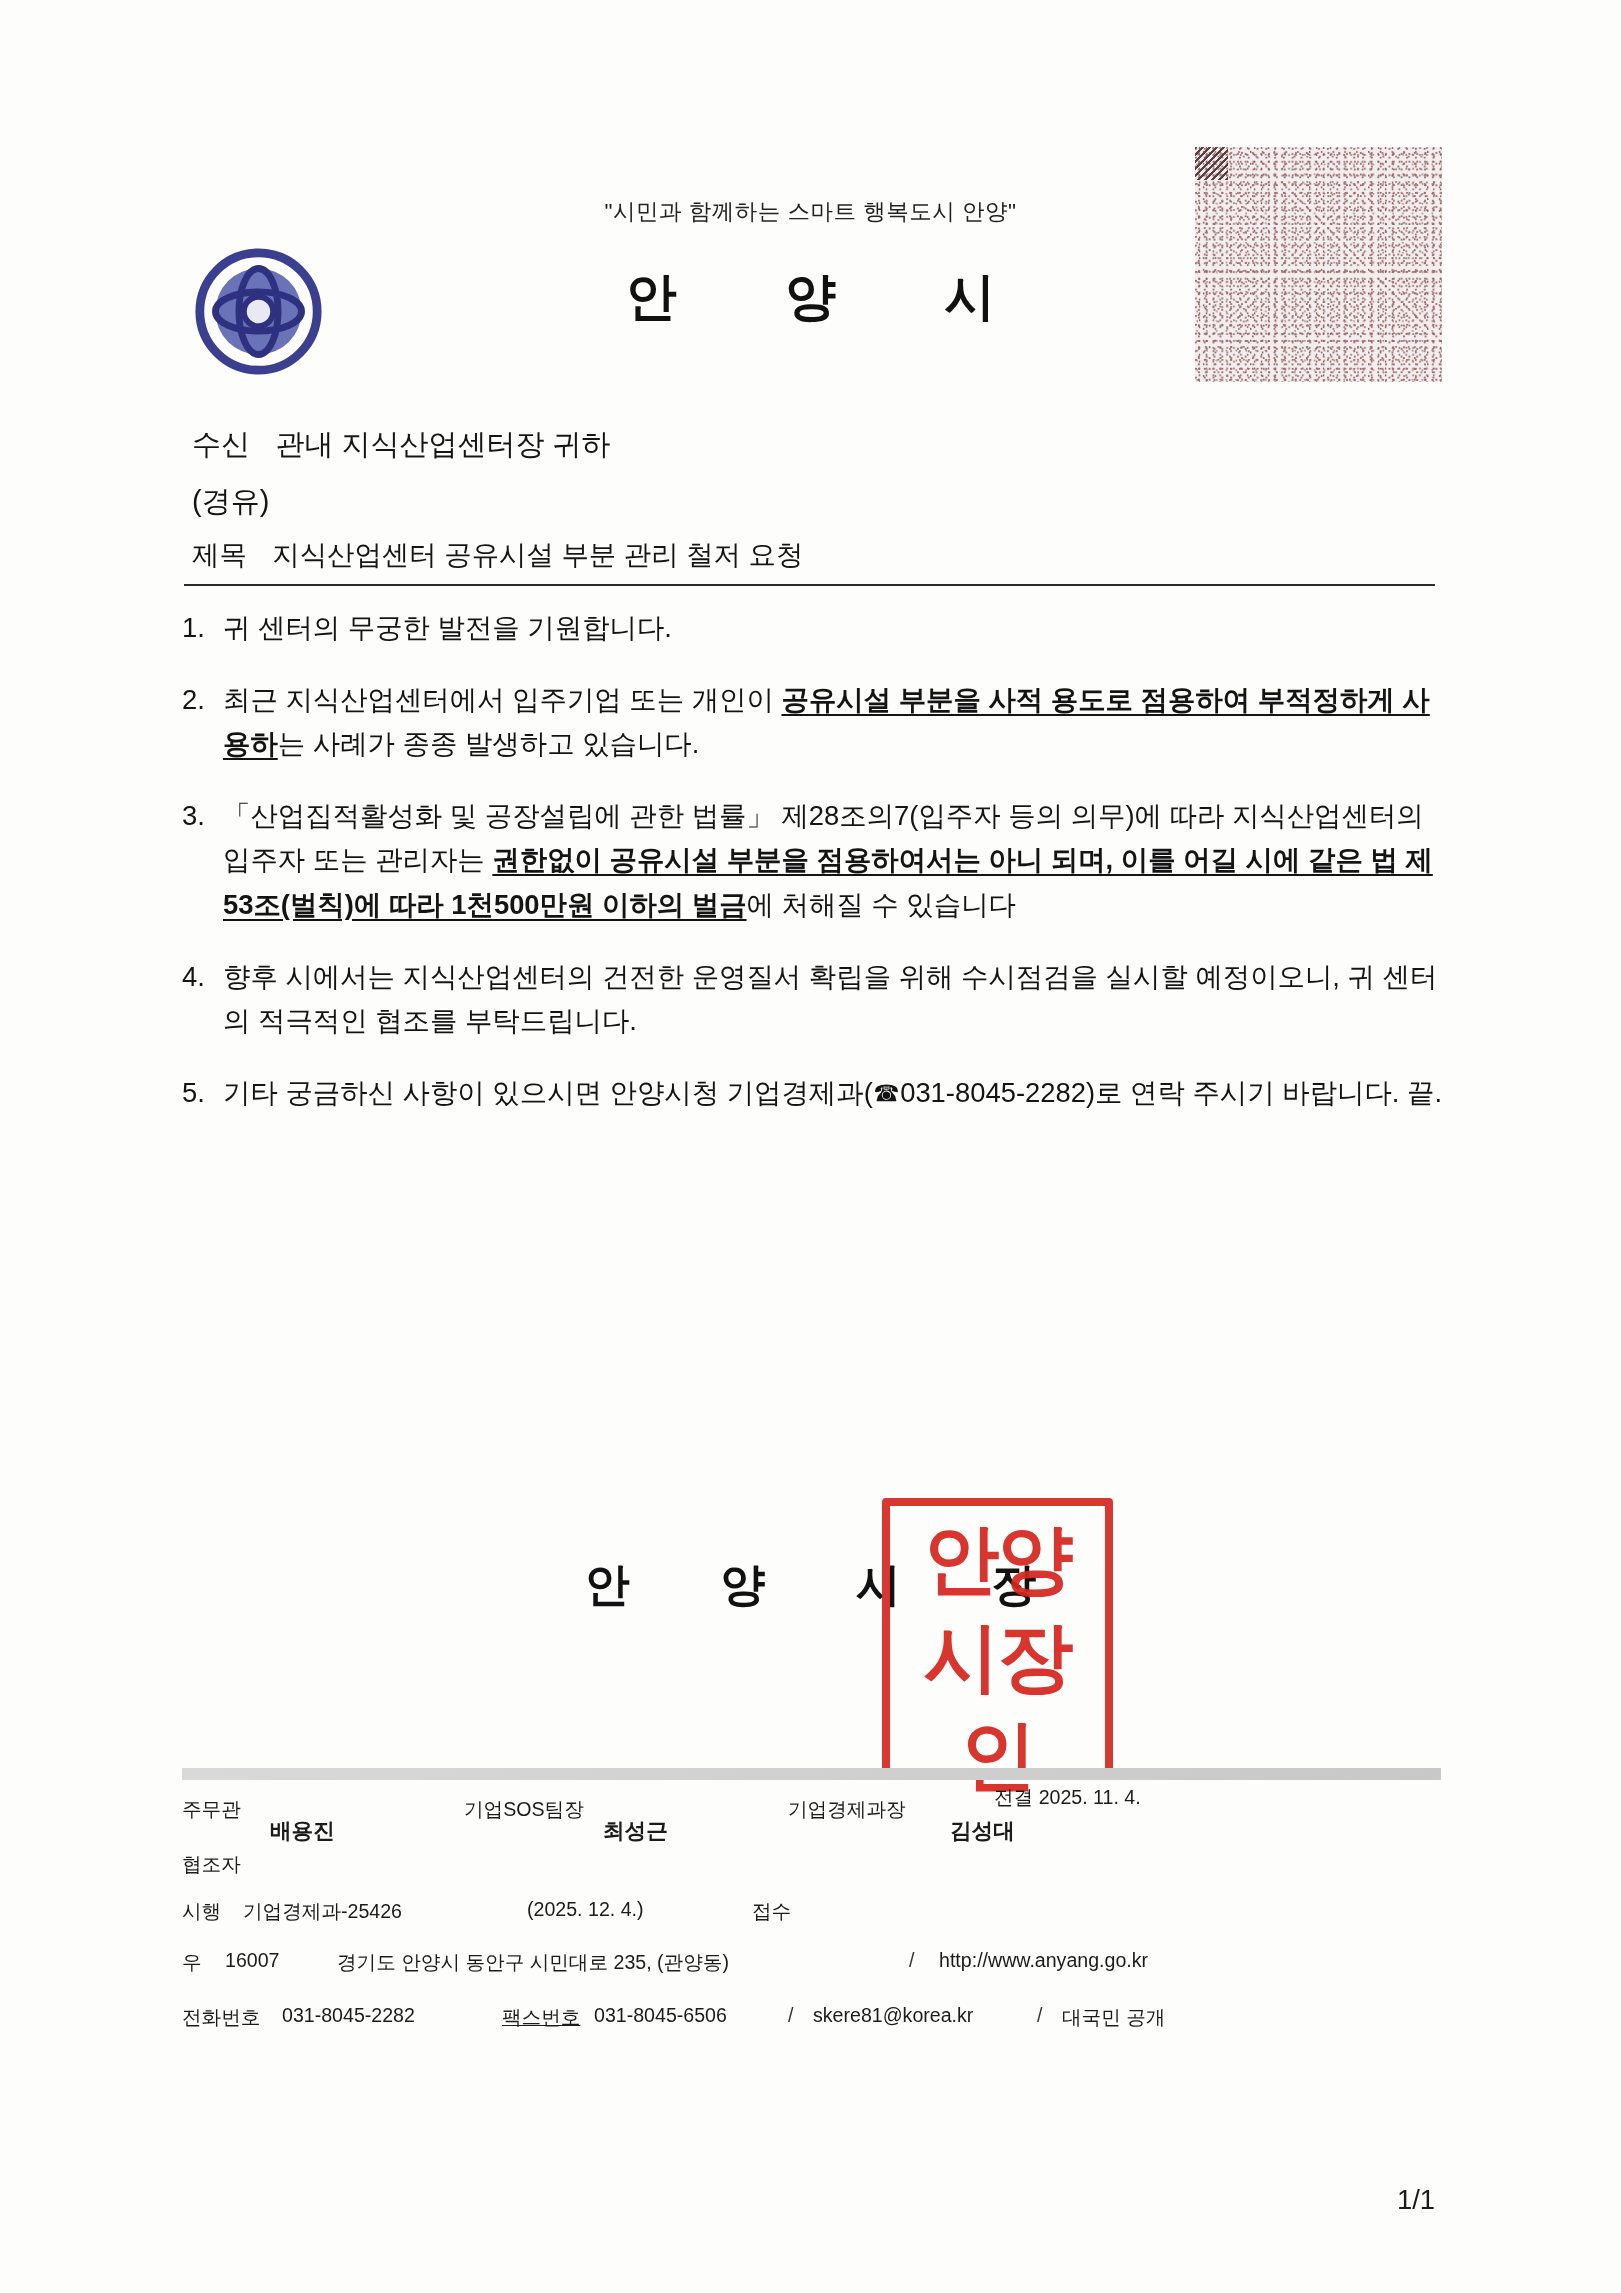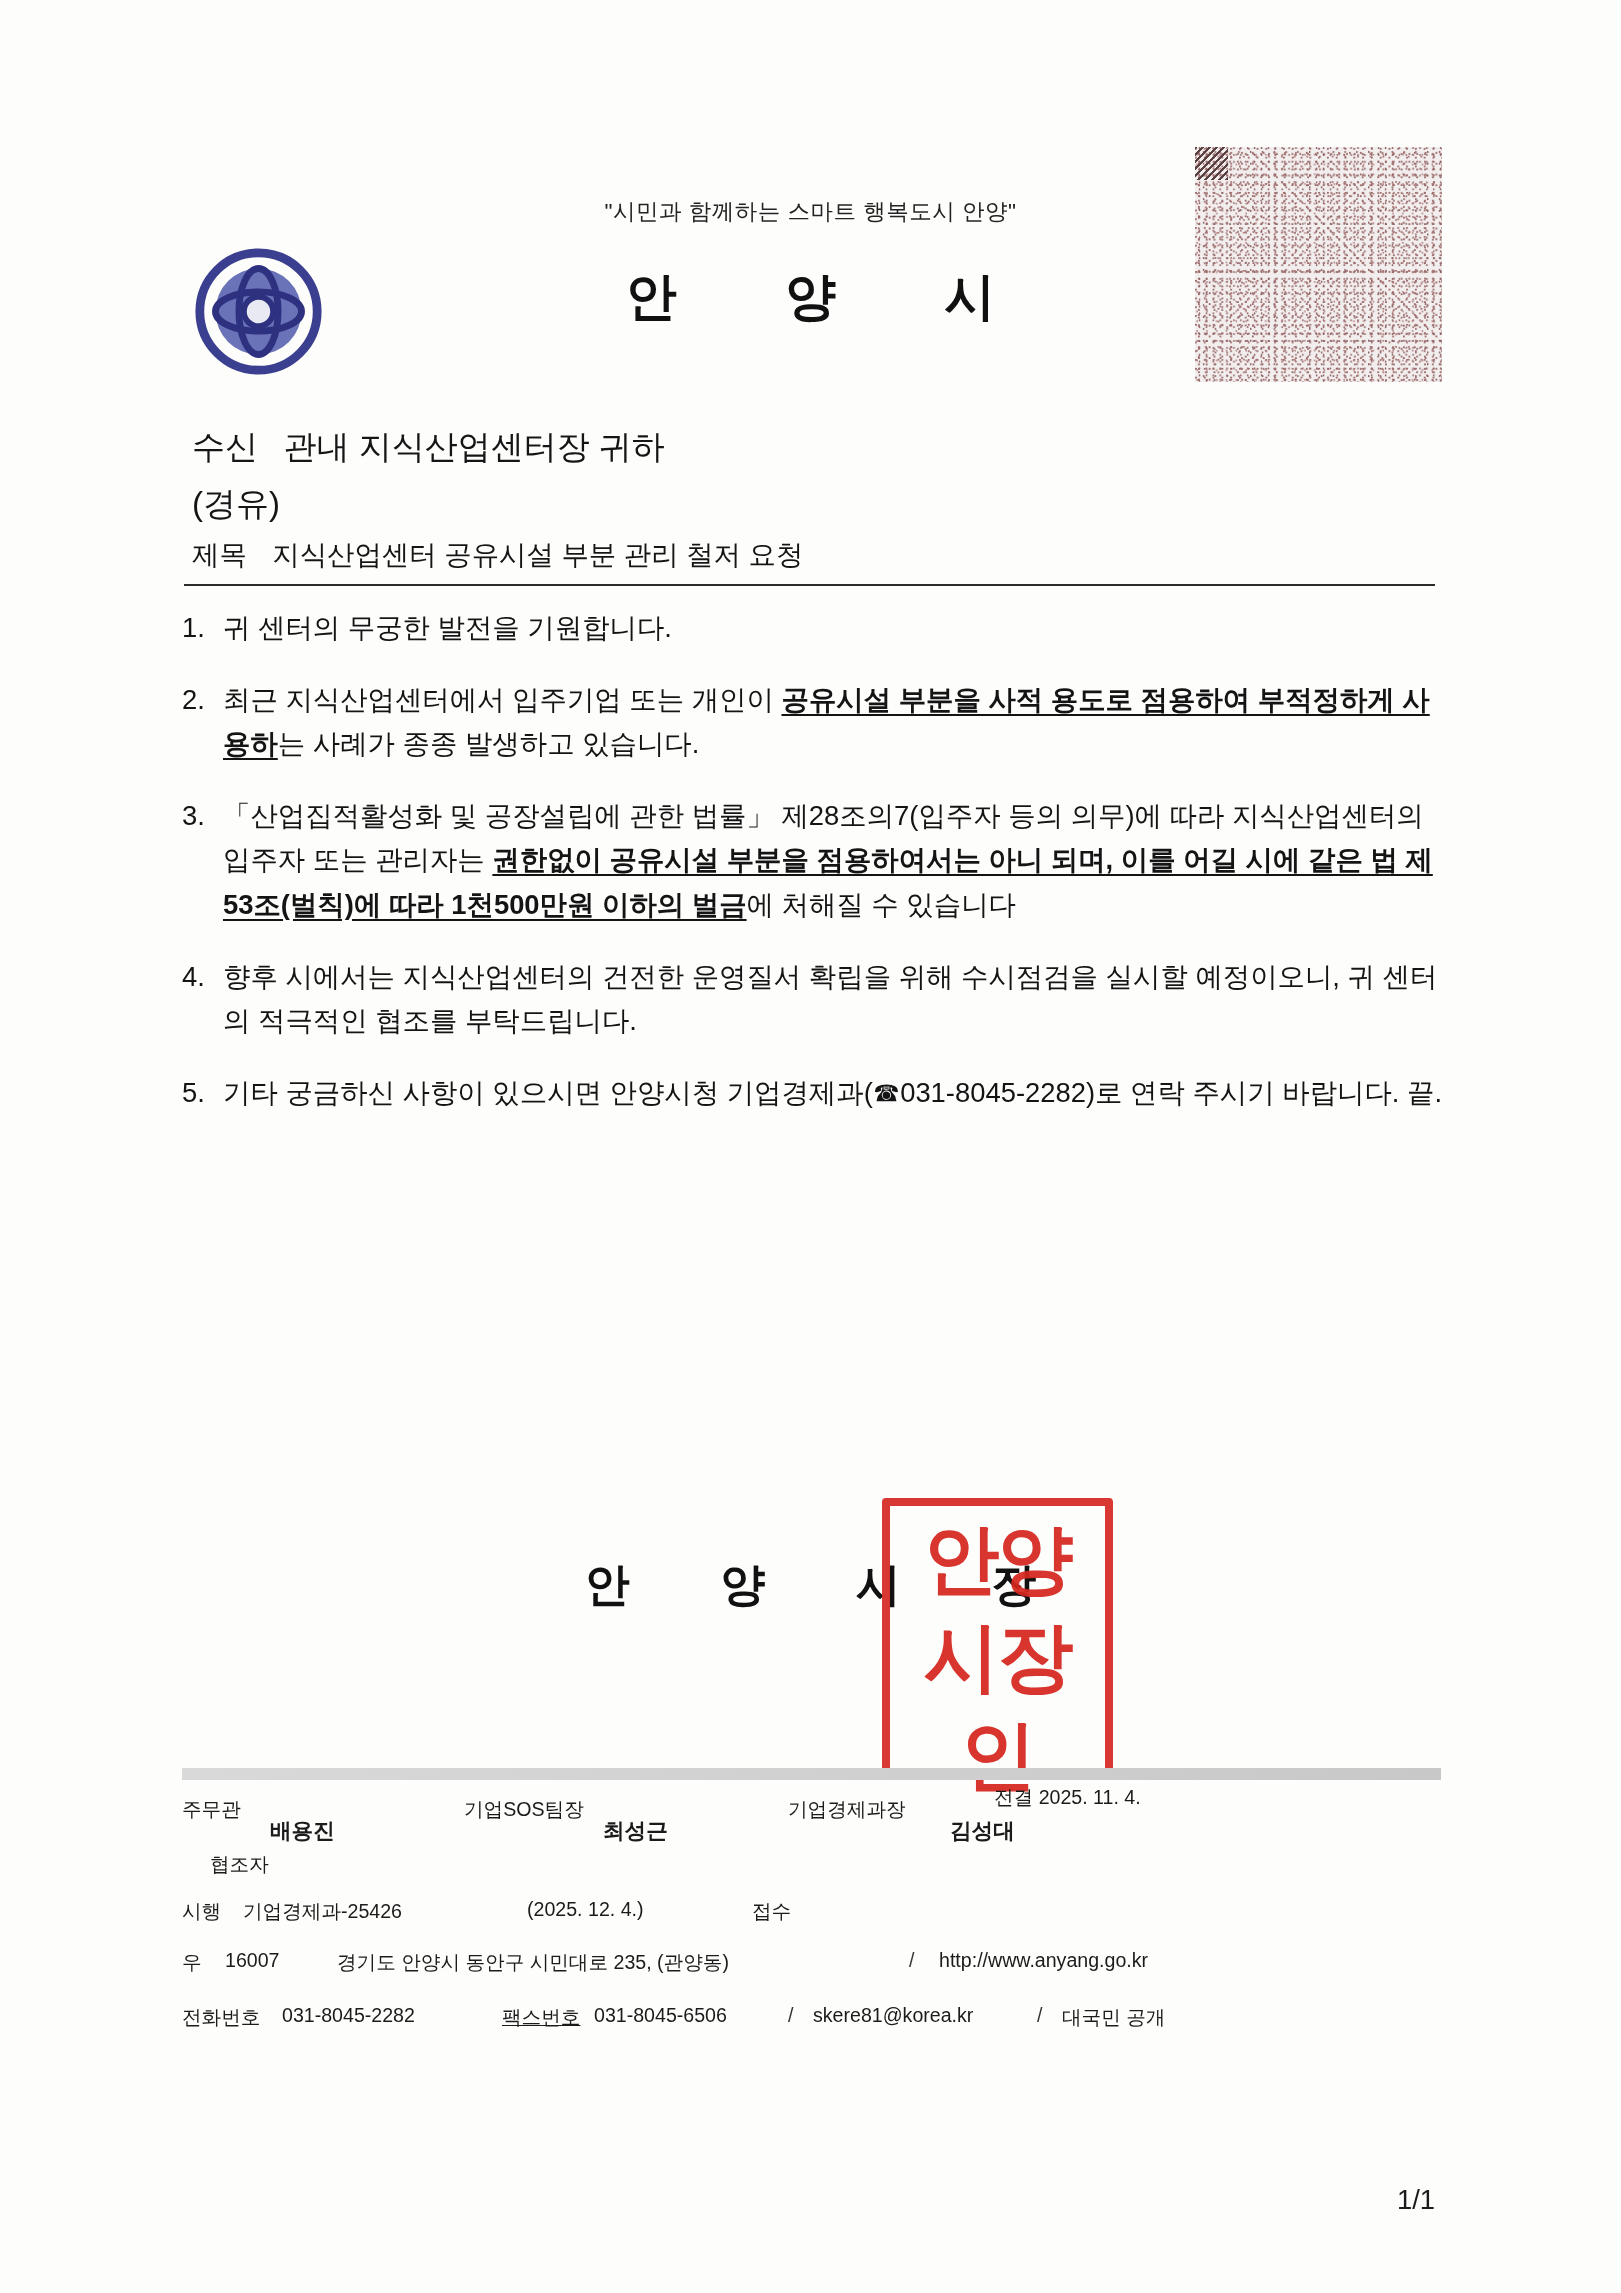--- a/index.html
+++ b/index.html
@@ -72,21 +72,21 @@
   .barcode-corner {
     position: absolute;
     left: 0; top: 0;
     width: 33px; height: 33px;
     background: repeating-linear-gradient(135deg, #5a4040 0 2px, transparent 2px 4.9px);
   }
 
   
   .addr-line {
     position: absolute;
-    font-size: 33px;
+    font-size: 29px;
     color: #151515;
     white-space: nowrap;
   }
   .addr-recipient { left: 192px; top: 425px; }
   .addr-via       { left: 192px; top: 482px; }
   .addr-subject   { left: 192px; top: 537px; font-size: 27.4px; }
   .addr-label { margin-right: 25.5px; }
   .hr-main {
     position: absolute;
     left: 184px;
@@ -275,21 +275,21 @@
 
       <span class="f-cell f-label" style="left:282px; top:5.9px;">기업SOS팀장</span>
       <span class="f-cell f-name" style="left:421px; top:25.5px;">최성근</span>
 
       <span class="f-cell f-label" style="left:606px; top:5.9px;">기업경제과장</span>
       <span class="f-cell f-name" style="left:768px; top:25.5px;">김성대</span>
 
       <span class="f-cell f-label" style="left:812px; top:-5.9px;">전결 2025. 11. 4.</span>
     </div>
 
-    <div class="f-row" style="height:51px;margin-left:28px;">
+    <div class="f-row" style="height:51px;">
       <span class="f-cell f-label" style="left:0; top:3.9px;">협조자</span>
     </div>
 
     <div class="f-row" style="height:51px;">
       <span class="f-cell f-label" style="left:0; top:0;">시행</span>
       <span class="f-cell f-label" style="left:61px; top:0;text-align:right;">기업경제과-25426</span>
       <span class="f-cell f-label" style="left:345px; top:0;">(2025. 12. 4.)</span>
       <span class="f-cell f-label" style="left:570px; top:0;">접수</span>
     </div>
 

